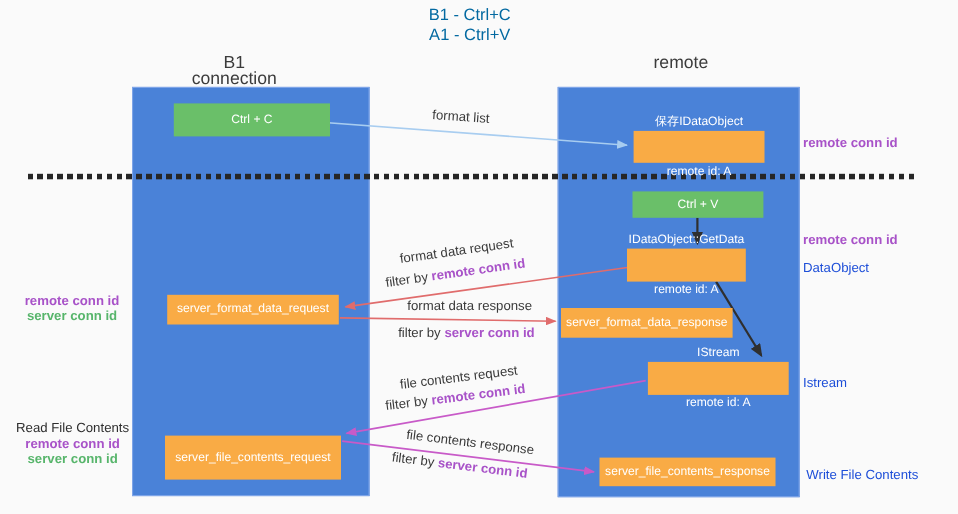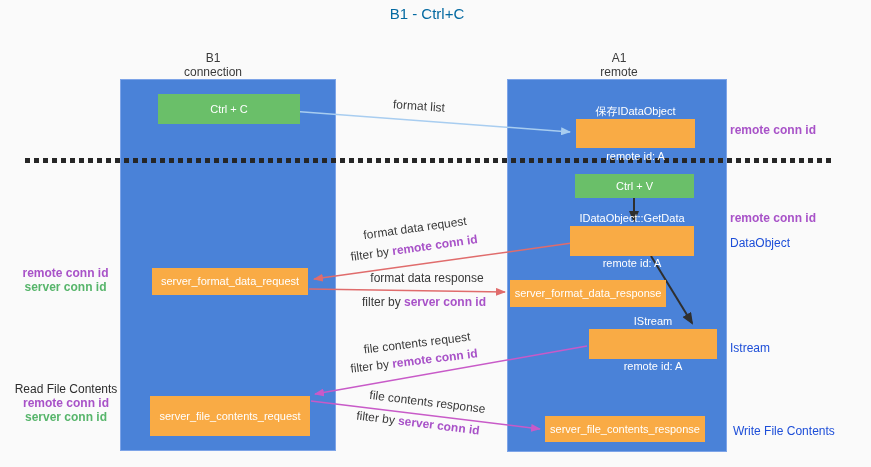--- a/index.html
+++ b/index.html
@@ -1,21 +1,21 @@
 <!DOCTYPE html>
 <html style="--column-blue: #4a82d8; --node-green: #6abf69; --node-orange: #f9ab45; --arrow-lightblue: #a8cdf0; --arrow-red: #e06c6c; --arrow-magenta: #c85ac8; --arrow-black: #2f2f2f; --label-purple: #a852c8; --label-green: #57b56b;"><head>
 <meta charset="utf-8">
 <style>
   html,body{margin:0;padding:0;background:#fafafa;font-family:"Liberation Sans",sans-serif;}
   .canvas{position:relative;width:871px;height:467px;background:#fafafa;overflow:hidden;}
 
   .title{position:absolute;left:297px;top:5px;width:260px;text-align:center;
          font-size:15px;line-height:18px;color:#0369a1;}
 
-  .col-header{position:absolute;width:120px;text-align:center;font-size:12px;
+  .col-header{position:absolute;width:120px;text-align:center;font-size:16px;
               line-height:14px;color:#3b3b3b;}
 
   .col{position:absolute;top:79px;background:var(--column-blue,#4a82d8);
        border:1px solid #7da4e8;box-sizing:border-box;}
   .col-left{left:120px;width:216px;height:372px;}
   .col-right{left:507px;width:220px;height:373px;}
 
   .dashed{position:absolute;left:25px;top:158px;width:808px;height:5px;
           background:repeating-linear-gradient(to right,#262626 0 5px,transparent 5px 9px);}
 
@@ -47,28 +47,28 @@
   .side.bold-purple{color:var(--label-purple,#a852c8);font-weight:bold;}
   .stack{position:absolute;text-align:center;font-size:12px;line-height:14px;white-space:nowrap;}
 </style>
 </head>
 <body>
 
 <div class="canvas">
 
   <div class="title">
     <div>B1 - Ctrl+C</div>
+    <div>A1 - Ctrl+V</div>
   </div>
 
   <div class="col-header" style="left:153px;top:51px;">
     <div>B1</div>
     <div>connection</div>
   </div>
   <div class="col-header" style="left:559px;top:51px;">
-    <div>A1</div>
     <div>remote</div>
   </div>
 
   <div class="col col-left"></div>
   <div class="col col-right"></div>
 
   <div class="dashed"></div>
 
   <svg class="overlay">
     <defs>
@@ -100,21 +100,21 @@
 
   <div class="node orange" style="left:576px;top:119px;width:119px;height:29px;">
     <div>保存IDataObject</div>
     <div>remote id: A</div>
   </div>
 
   <div class="node green" style="left:575px;top:174px;width:119px;height:24px;">
     <div>Ctrl + V</div>
   </div>
 
-  <div class="node orange" style="left:570px;top:226px;width:124px;height:30px;">
+  <div class="node orange" style="left:570px;top:226px;width:108px;height:30px;">
     <div>IDataObject::GetData</div>
     <div>remote id: A</div>
   </div>
 
   <div class="node orange" style="left:152px;top:268px;width:156px;height:27px;">
     <div>server_format_data_request</div>
   </div>
 
   <div class="node orange" style="left:510px;top:280px;width:156px;height:27px;">
     <div>server_format_data_response</div>

